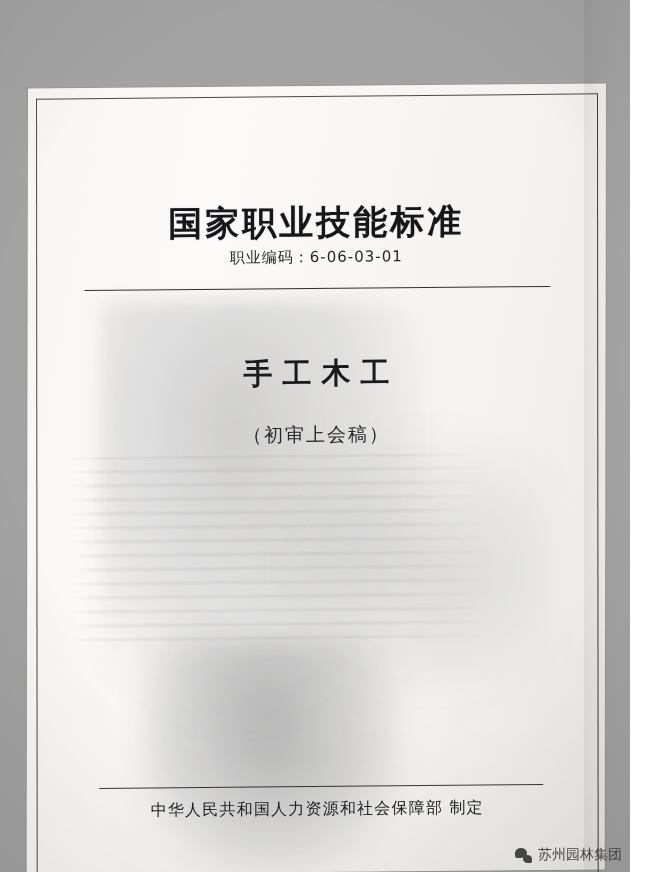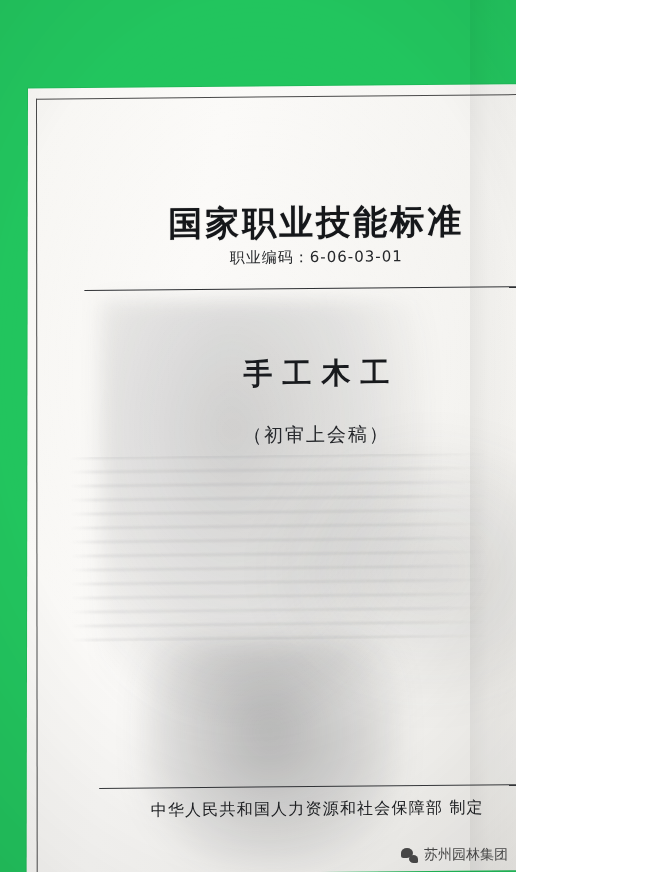--- a/index.html
+++ b/index.html
@@ -10,23 +10,23 @@
   body {
     width: 650px;
     height: 872px;
     overflow: hidden;
     font-family: "DejaVu Sans", sans-serif;
   }
 
   
   #photo {
     position: relative;
-    width: 516px;
+    width: 630px;
     height: 872px;
-    background: #22c55e;
+    background: #a3a3a3;
     overflow: hidden;
   }
 
   
   #photo::after {
     content: "";
     position: absolute;
     inset: 0;
     pointer-events: none;
     background:

